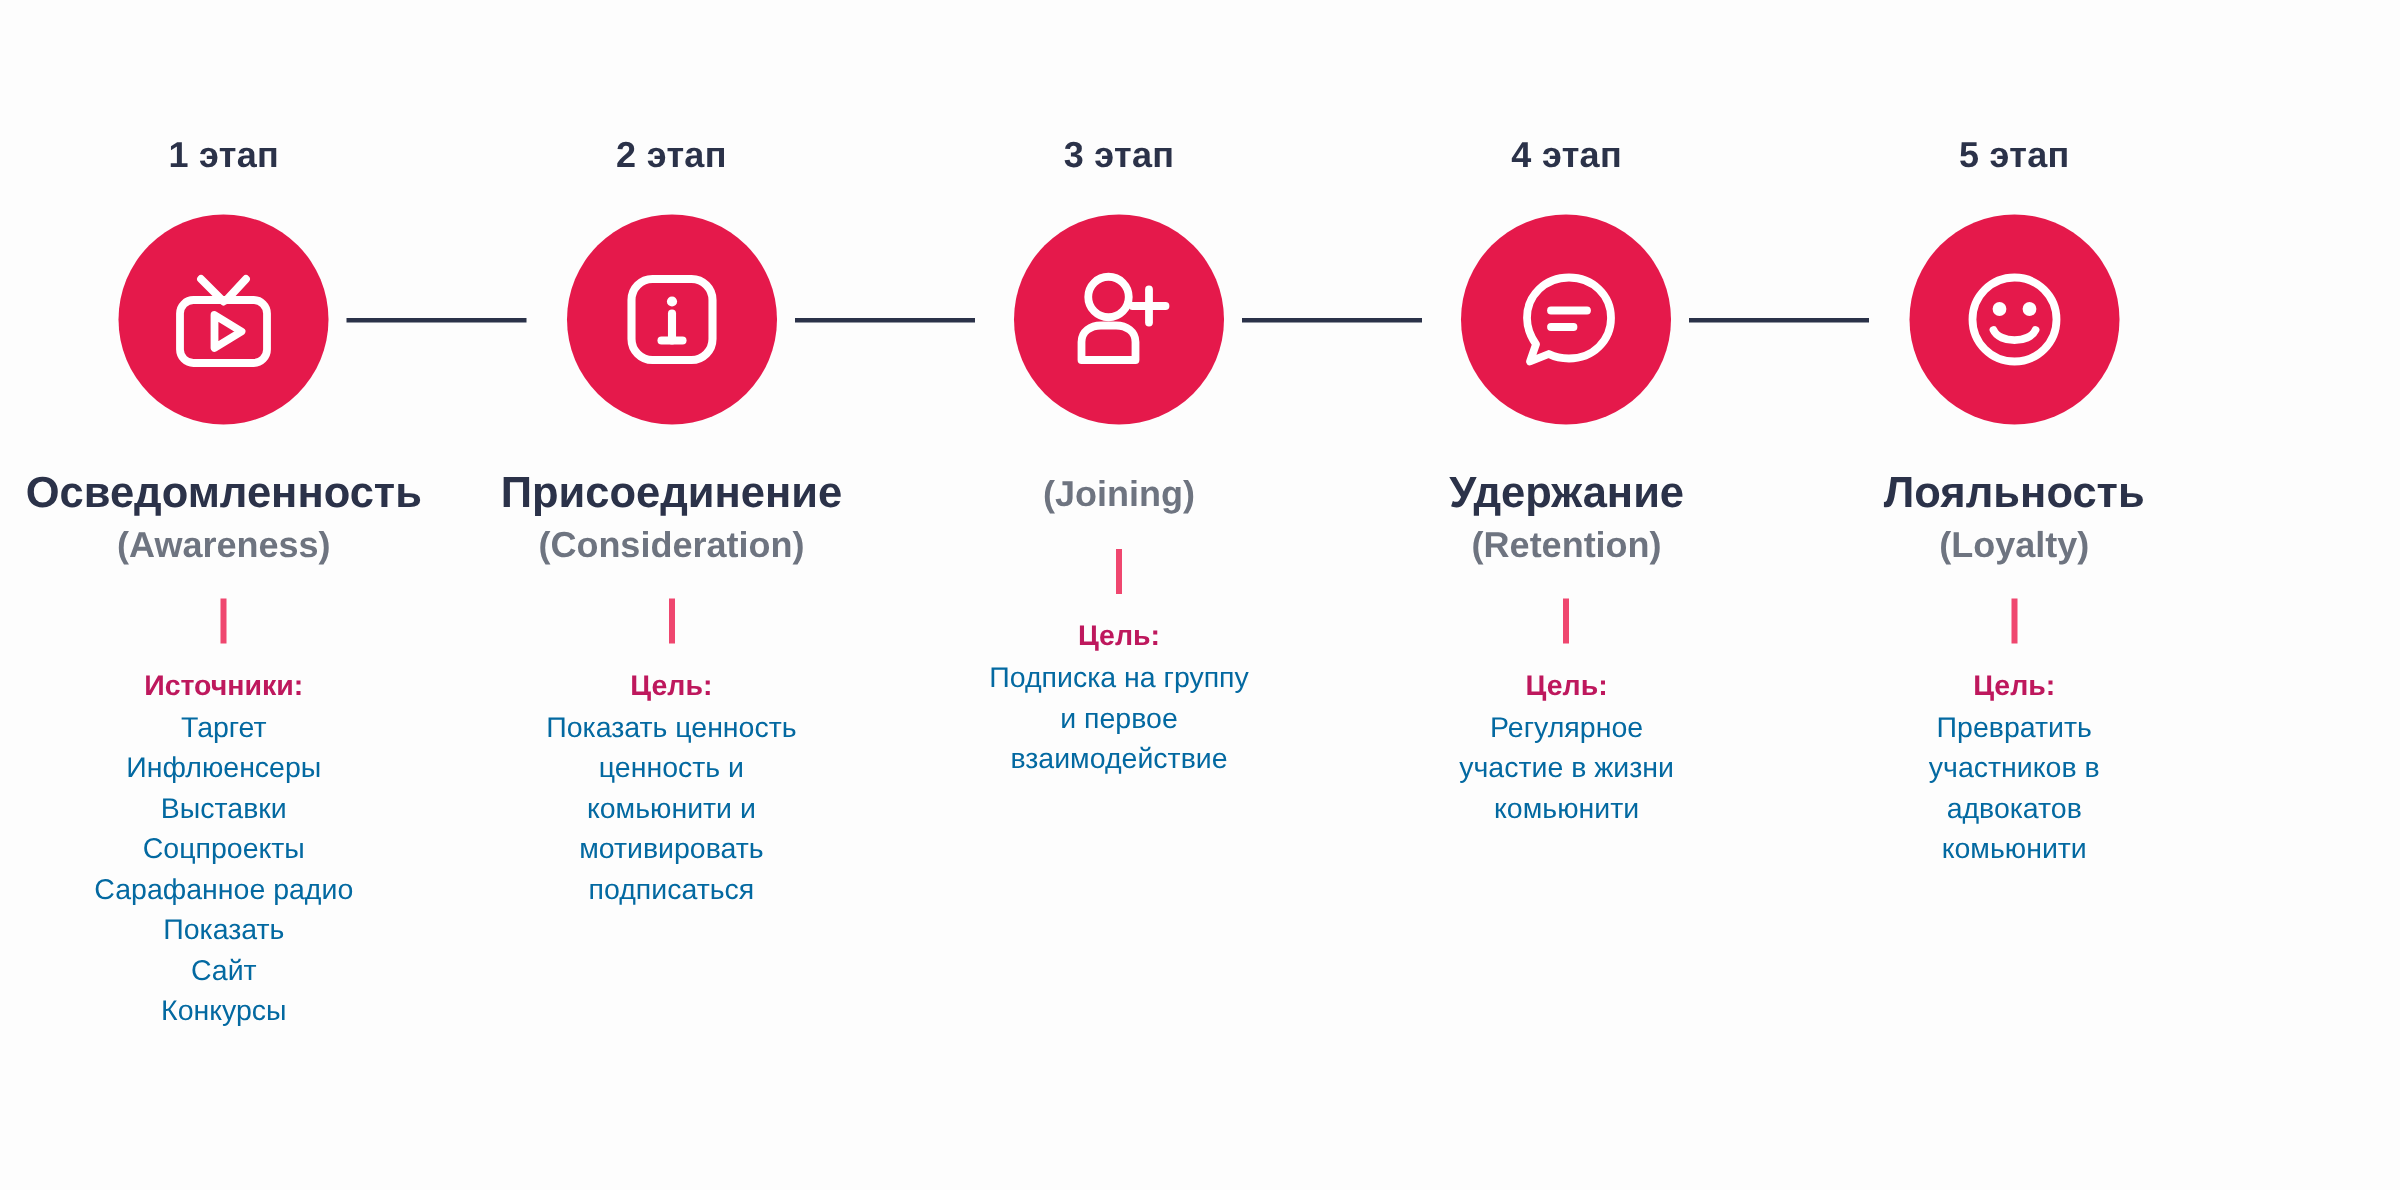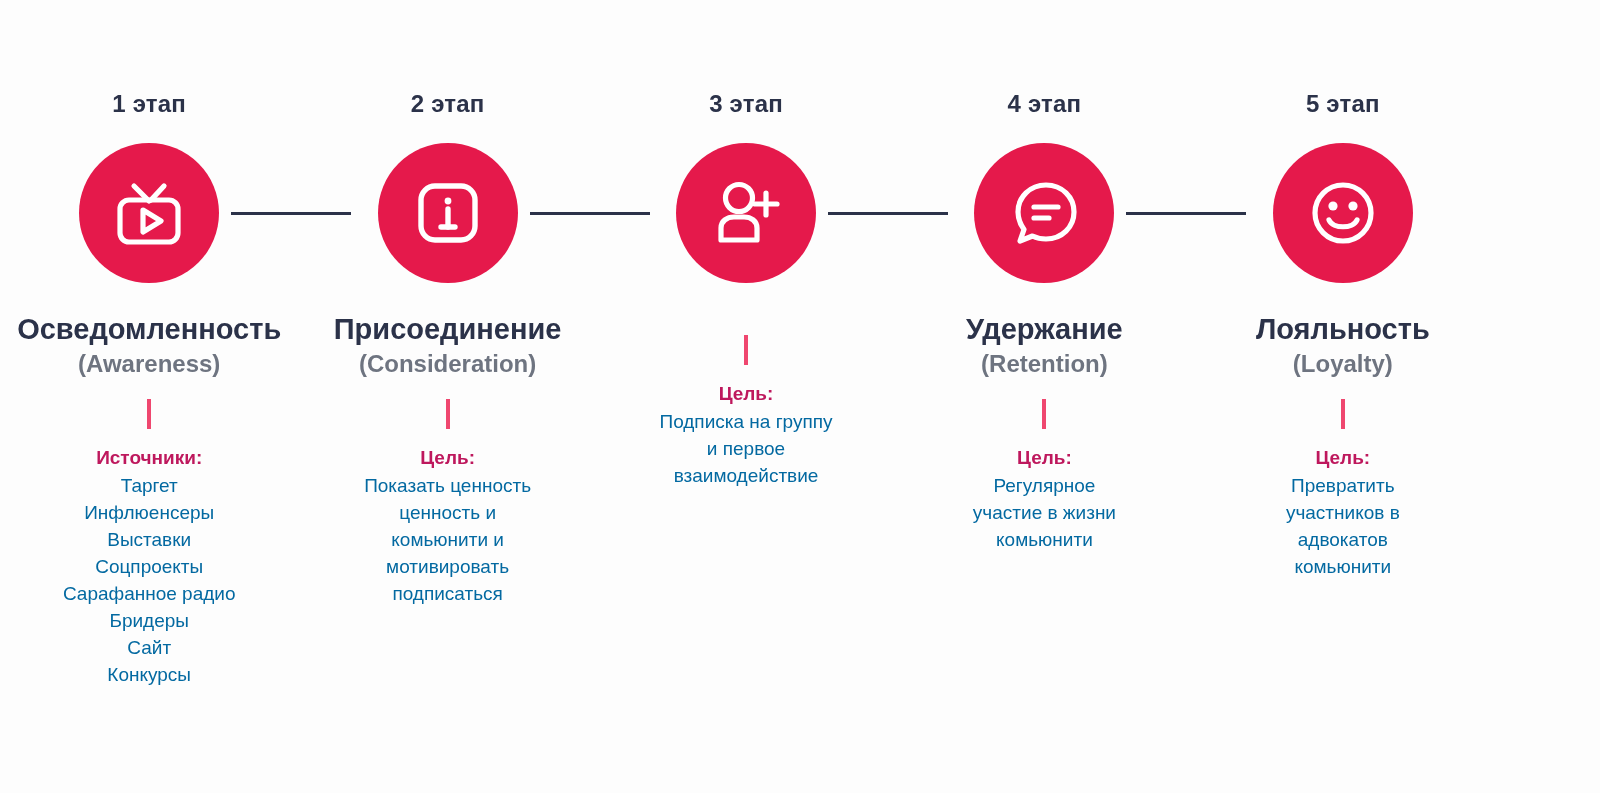--- a/index.html
+++ b/index.html
@@ -151,21 +151,21 @@
         <div class="title-en">(Awareness)</div>
       </div>
       <div class="tick"></div>
       <div class="detail">
         <div class="detail-head">Источники:</div>
         <div class="detail-line">Таргет</div>
         <div class="detail-line">Инфлюенсеры</div>
         <div class="detail-line">Выставки</div>
         <div class="detail-line">Соцпроекты</div>
         <div class="detail-line">Сарафанное радио</div>
-        <div class="detail-line">Бридеры</div>
+        <div class="detail-line">Показать</div>
         <div class="detail-line">Сайт</div>
         <div class="detail-line">Конкурсы</div>
       </div>
     </div>
 
     <div class="stage">
       <div class="stage-num">2 этап</div>
       <div class="circle-wrap">
         <div class="circle">
           <span>
@@ -203,20 +203,21 @@
               <circle cx="36" cy="28" r="13.5" stroke="#fff" stroke-width="5.2" fill="none"></circle>
               <path d="M18 70 L18 58 C18 51 24 47 31 47 L41 47 C48 47 54 51 54 58 L54 70 Z" stroke="#fff" stroke-width="5.2" stroke-linejoin="round" fill="none"></path>
               <path d="M63 23 L63 45" stroke="#fff" stroke-width="5.2" stroke-linecap="round"></path>
               <path d="M52 34 L74 34" stroke="#fff" stroke-width="5.2" stroke-linecap="round"></path>
             </svg>
           </span>
         </div>
         <div class="connector"></div>
       </div>
       <div class="title-block">
+        <div class="title-en">(Joining)</div>
       </div>
       <div class="tick"></div>
       <div class="detail">
         <div class="detail-head">Цель:</div>
         <div class="detail-line">Подписка на группу</div>
         <div class="detail-line">и первое</div>
         <div class="detail-line">взаимодействие</div>
       </div>
     </div>
 

